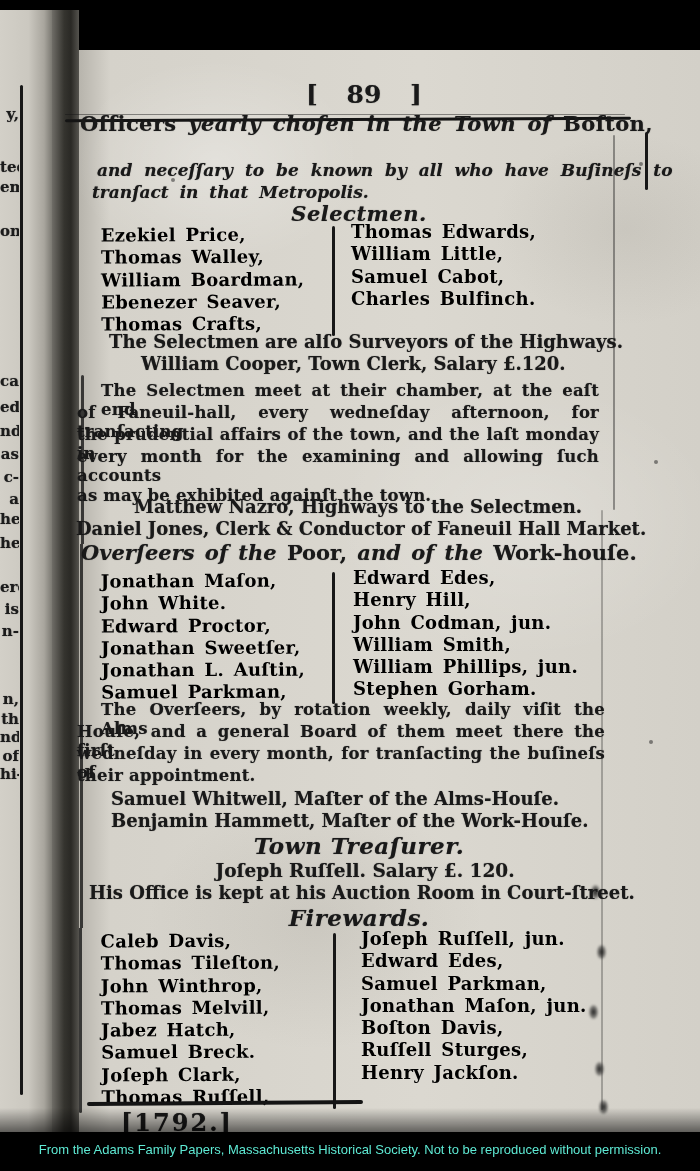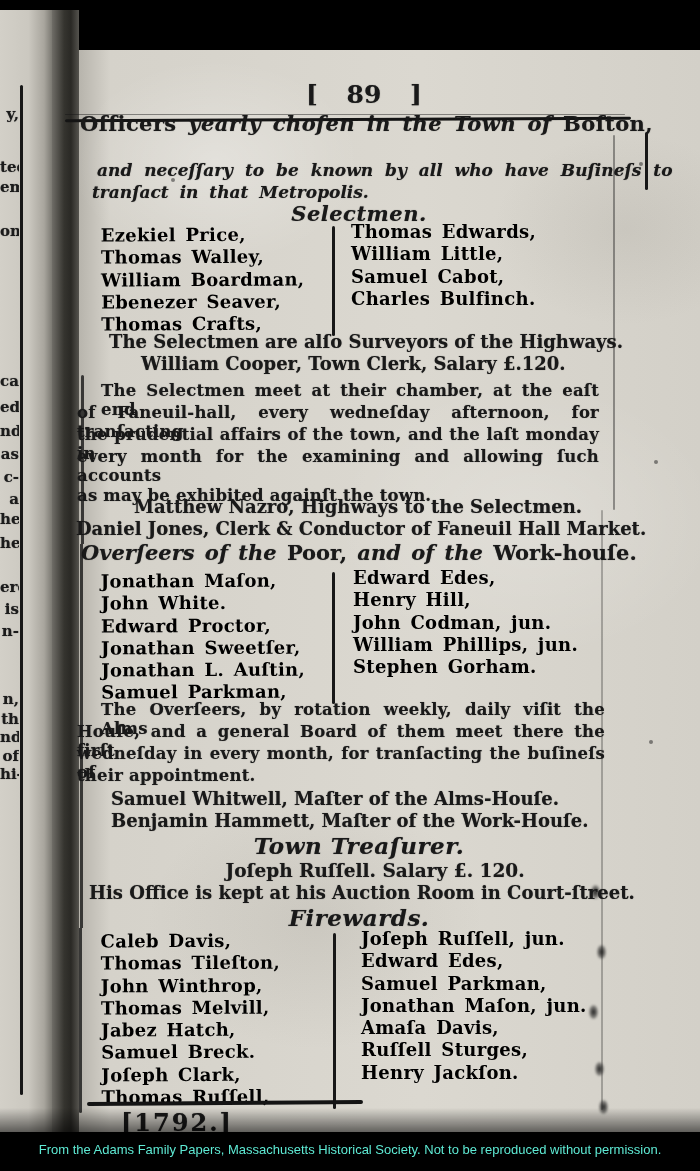--- a/index.html
+++ b/index.html
@@ -116,54 +116,55 @@
       <div class="name">Edward Proctor,</div>
       <div class="name">Jonathan Sweetſer,</div>
       <div class="name">Jonathan L. Auſtin,</div>
       <div class="name">Samuel Parkman,</div>
     </div>
     <div class="vrule" style="left:253px;top:522px;height:132px;"></div>
     <div class="col" style="left:274px;top:517px;">
       <div class="name">Edward Edes,</div>
       <div class="name">Henry Hill,</div>
       <div class="name">John Codman, jun.</div>
+      <div class="name">William Smith,</div>
       <div class="name">William Phillips, jun.</div>
       <div class="name">Stephen Gorham.</div>
     </div>
 
     <div class="pline j" style="left:22px;top:650px;width:504px;">The Overſeers, by rotation weekly, daily viſit the Alms</div>
     <div class="pline j" style="left:-2px;top:672px;width:528px;">Houſe, and a general Board of them meet there the firſt</div>
     <div class="pline j" style="left:-2px;top:694px;width:528px;">wedneſday in every month, for tranſacting the buſineſs of</div>
     <div class="pline" style="left:-2px;top:716px;">their appointment.</div>
 
     <div class="t sb" style="left:32px;top:738px;font-size:18px;">Samuel Whitwell, Maſter of the Alms-Houſe.</div>
     <div class="t sb" style="left:32px;top:760px;font-size:18px;">Benjamin Hammett, Maſter of the Work-Houſe.</div>
 
     <div class="t b i ctr" style="left:150px;top:782px;width:260px;font-size:23px;letter-spacing:.5px;">Town Treaſurer.</div>
-    <div class="t b ctr" style="left:116px;top:810px;width:360px;font-size:18.5px;">Joſeph Ruſſell.  Salary £. 120.</div>
+    <div class="t b ctr" style="left:106px;top:810px;width:360px;font-size:18.5px;">Joſeph Ruſſell.  Salary £. 120.</div>
     <div class="t sb" style="left:10px;top:832px;font-size:18px;">His Office is kept at his Auction Room in Court-ſtreet.</div>
 
     <div class="t b i ctr" style="left:170px;top:854px;width:220px;font-size:23px;letter-spacing:.5px;">Firewards.</div>
     <div class="col" style="left:22px;top:880px;transform:rotate(-0.3deg);">
       <div class="name">Caleb Davis,</div>
       <div class="name">Thomas Tileſton,</div>
       <div class="name">John Winthrop,</div>
       <div class="name">Thomas Melvill,</div>
       <div class="name">Jabez Hatch,</div>
       <div class="name">Samuel Breck.</div>
       <div class="name">Joſeph Clark,</div>
       <div class="name">Thomas Ruſſell,</div>
     </div>
     <div class="vrule" style="left:254px;top:883px;height:176px;"></div>
     <div class="col" style="left:282px;top:878px;">
       <div class="name">Joſeph Ruſſell, jun.</div>
       <div class="name">Edward Edes,</div>
       <div class="name">Samuel Parkman,</div>
       <div class="name">Jonathan Maſon, jun.</div>
-      <div class="name">Amaſa Davis,</div>
+      <div class="name">Boſton Davis,</div>
       <div class="name">Ruſſell Sturges,</div>
       <div class="name">Henry Jackſon.</div>
     </div>
 
     <div class="hrule" style="left:8px;top:1051px;width:276px;height:3.5px;transform:rotate(-0.4deg);"></div>
     <div class="t b" style="left:42px;top:1058px;font-size:24px;letter-spacing:2px;">[1792.]</div>
 
     <div class="vrule" style="left:1px;top:325px;height:738px;width:2.5px;opacity:.8;transform:rotate(0.15deg);"></div>
     <div class="vrule" style="left:534px;top:85px;height:375px;width:2px;opacity:.4;"></div>
     <div class="vrule" style="left:522px;top:460px;height:600px;width:2px;opacity:.28;"></div>

